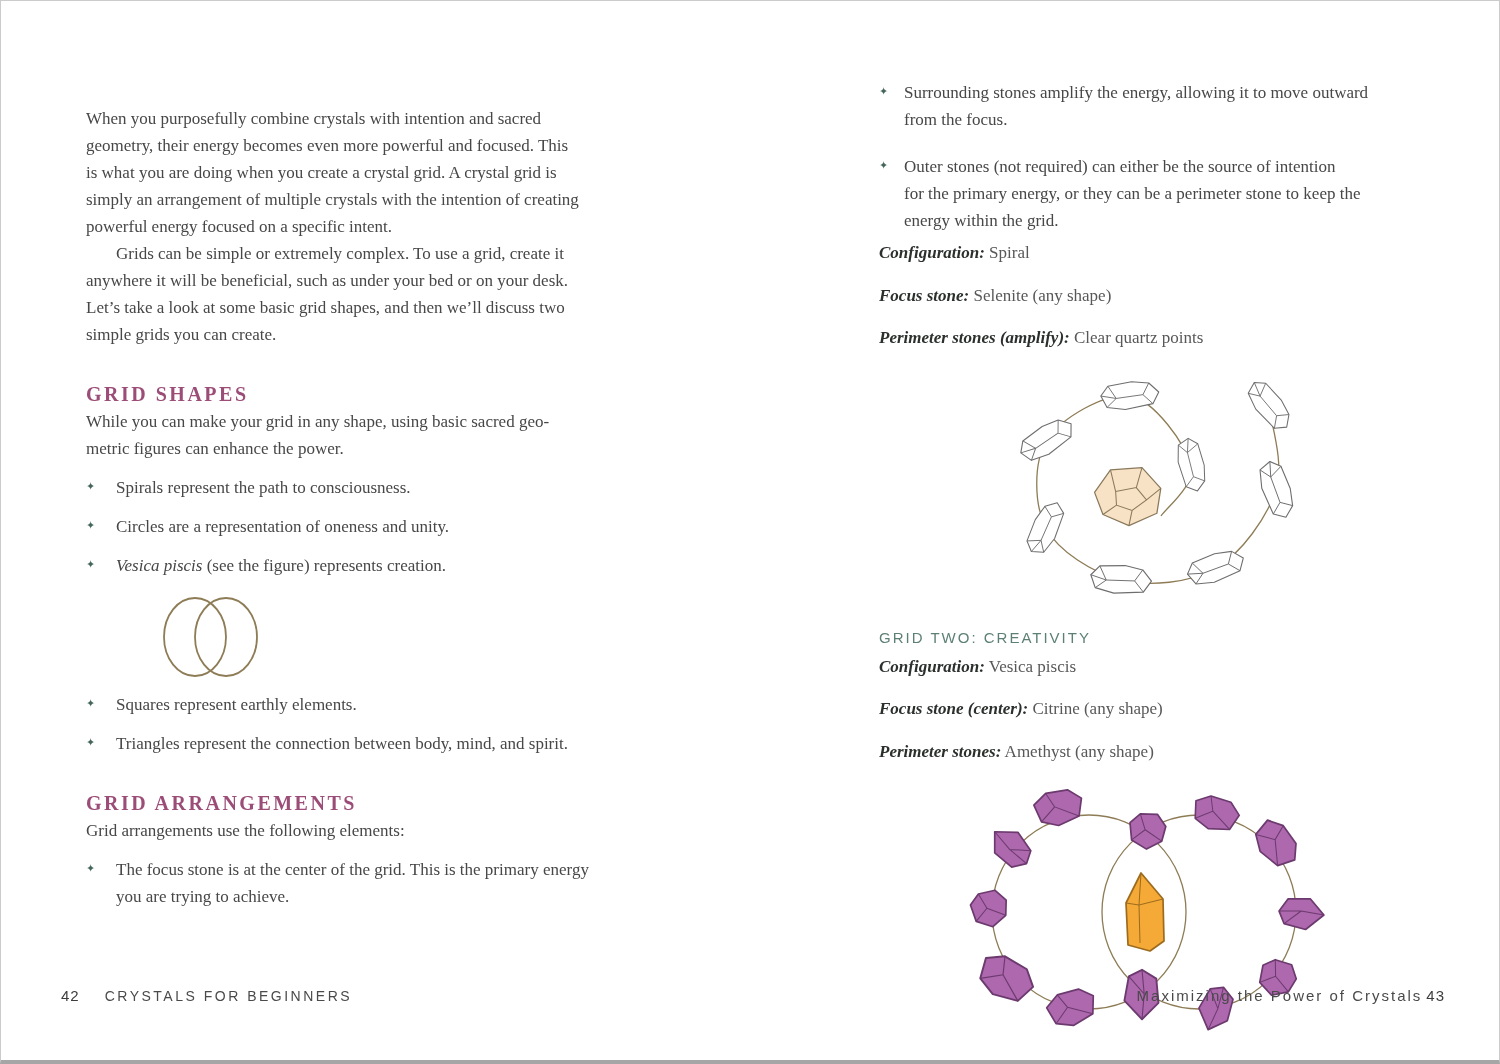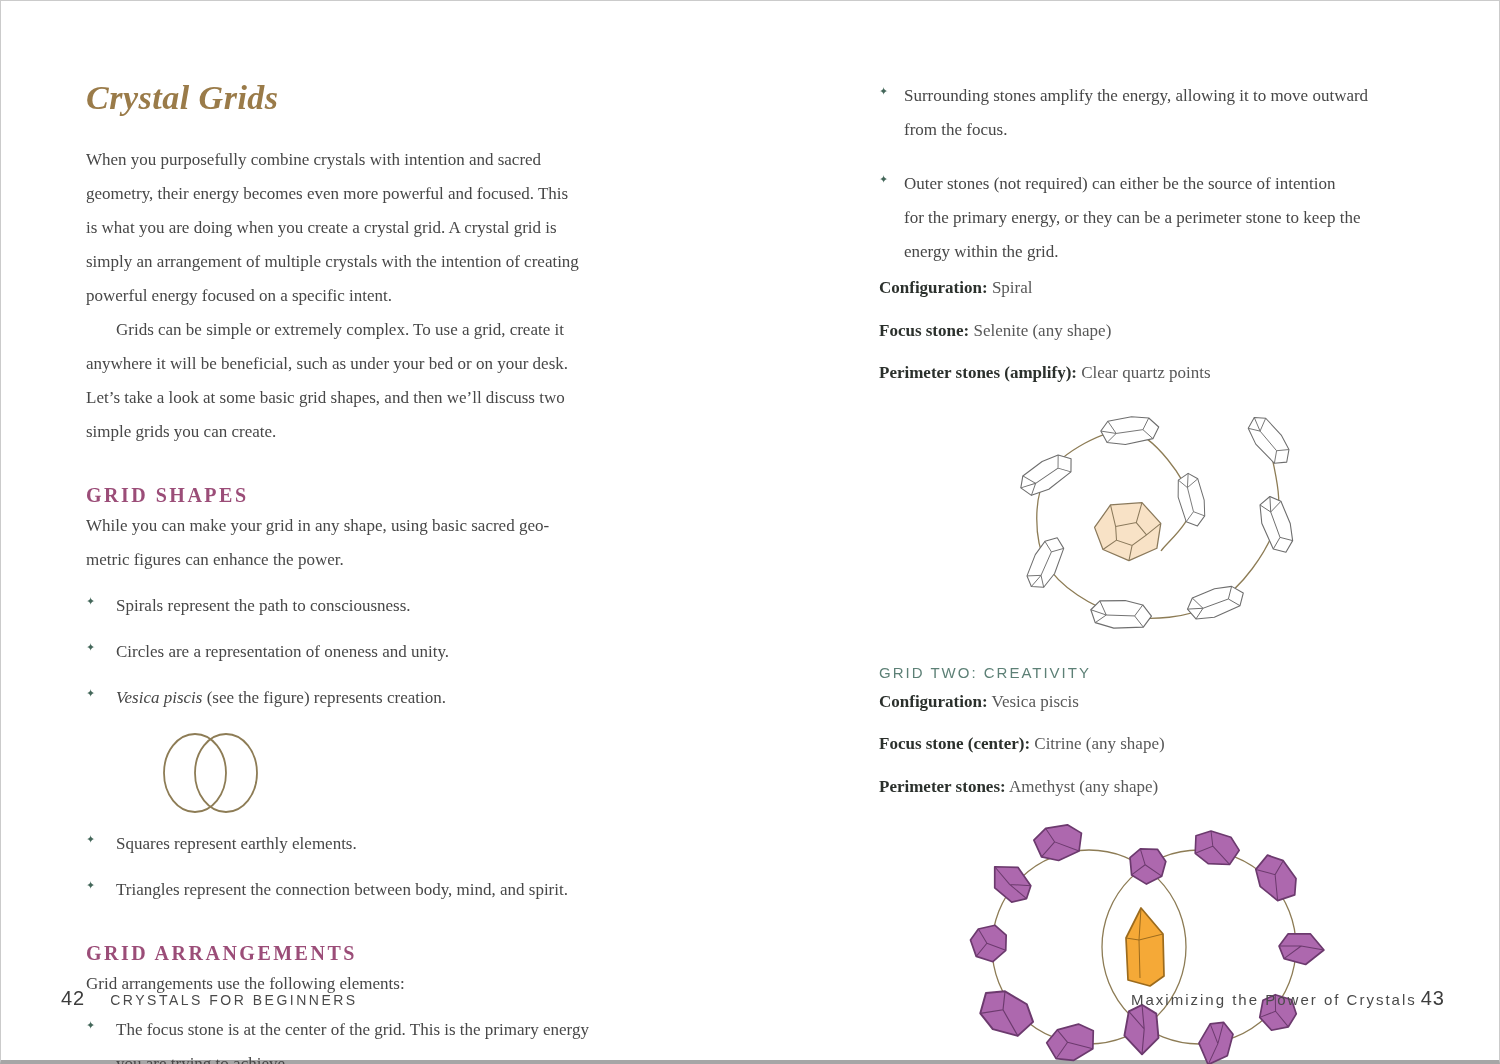--- a/index.html
+++ b/index.html
@@ -8,21 +8,21 @@
   .sheet { position:absolute; inset:0; box-sizing:border-box;
            background:#fff; border:1px solid #cbcbcb; border-bottom:4px solid #a6a6a6; }
 
   .col { position:absolute; top:78px; }
   .col-left  { left:85px;  width:610px; }
   .col-right { left:878px; width:560px; }
 
   .title { margin:0; font:italic 700 34px/38px "Liberation Serif", serif;
            color:var(--title-gold); letter-spacing:0.5px; }
 
-  .body  { margin:0; font-size:17px; line-height:34px; color:var(--body-text); }
+  .body  { margin:0; font-size:17px; line-height:27px; color:var(--body-text); }
   .lines { white-space:pre-line; }
   .intro1 { margin-top:26px; }
   .intro2 { text-indent:30px; }
 
   .plum-head { margin:34px 0 0 0; font:700 20px/24px "Liberation Serif", serif;
                color:var(--heading-plum); letter-spacing:2.5px; }
   .lead { margin-top:2px;font-family:Liberation Serif, serif; }
 
   .bullet-item { display:flex; margin-top:12px; }
   .dm { flex:0 0 30px; font-family:"DejaVu Sans", sans-serif; font-size:11px;
@@ -34,27 +34,27 @@
   .fig-vesica-line { display:block; margin:16px 0 2px 74px; }
   .fig-spiral      { display:block; margin:12px 0 0 100px; }
   .fig-vesica-grid { display:block; margin:6px 0 0 55px; }
 
   .teal-head { margin:16px 0 0 0; font-family:"Liberation Sans", sans-serif;
                font-size:15px; line-height:20px; letter-spacing:2px;
                color:var(--heading-teal); font-weight:normal; }
   .gap-lg { margin-top:20px; }
   .cfg-row { margin-top:0; font-size:17px; line-height:25.5px; color:#585858; }
   .cfg-rows { margin-top:6px; }
-  .cfg-label { font-weight:700; color:var(--label-text); }
+  .cfg-label { font-weight:700; color:var(--label-text);font-style:italic; }
 
   .footer { position:absolute; top:986px; display:flex; align-items:baseline;
             font-family:"Liberation Sans", sans-serif; color:var(--footer-text); }
   .footer-left  { left:60px;  gap:25px; }
   .footer-right { right:54px; gap:4px; }
-  .pageno { font-size:20px; color:#3d3d3d; letter-spacing:1px; }
+  .pageno { font-size:15px; color:#3d3d3d; letter-spacing:1px; }
   .running-title { font-size:14px; letter-spacing:2.5px; }
   .footer-right .running-title { font-size:15px; letter-spacing:2px; }
 
   
   .circ { fill:none; stroke:var(--figure-line); stroke-width:1.8; }
   .spiral-path { fill:none; stroke:var(--figure-line); stroke-width:1.3; }
   .q-body { fill:#ffffff; stroke:var(--quartz-stroke); stroke-width:1.1; stroke-linejoin:round; }
   .q-facet { fill:none; stroke:var(--quartz-stroke); stroke-width:0.9; }
   .sel-body { fill:var(--selenite-fill); stroke:#8a795b; stroke-width:1.2; stroke-linejoin:round; }
   .sel-facet { fill:none; stroke:#8a795b; stroke-width:1; }
@@ -63,21 +63,20 @@
   .cit-body { fill:var(--citrine-fill); stroke:var(--citrine-stroke); stroke-width:1.7; stroke-linejoin:round; }
   .cit-facet { fill:none; stroke:var(--citrine-stroke); stroke-width:1; }
 </style>
 </head>
 <body>
 
 <div class="sheet">
 
   <div class="col col-left">
 
-    <h1 class="title">Crystal Grids</h1>
 
     <p class="body lines intro1">When you purposefully combine crystals with intention and sacred
 geometry, their energy becomes even more powerful and focused. This
 is what you are doing when you create a crystal grid. A crystal grid is
 simply an arrangement of multiple crystals with the intention of creating
 powerful energy focused on a specific intent.</p>
     <p class="body lines intro2">Grids can be simple or extremely complex. To use a grid, create it
 anywhere it will be beneficial, such as under your bed or on your desk.
 Let’s take a look at some basic grid shapes, and then we’ll discuss two
 simple grids you can create.</p>

